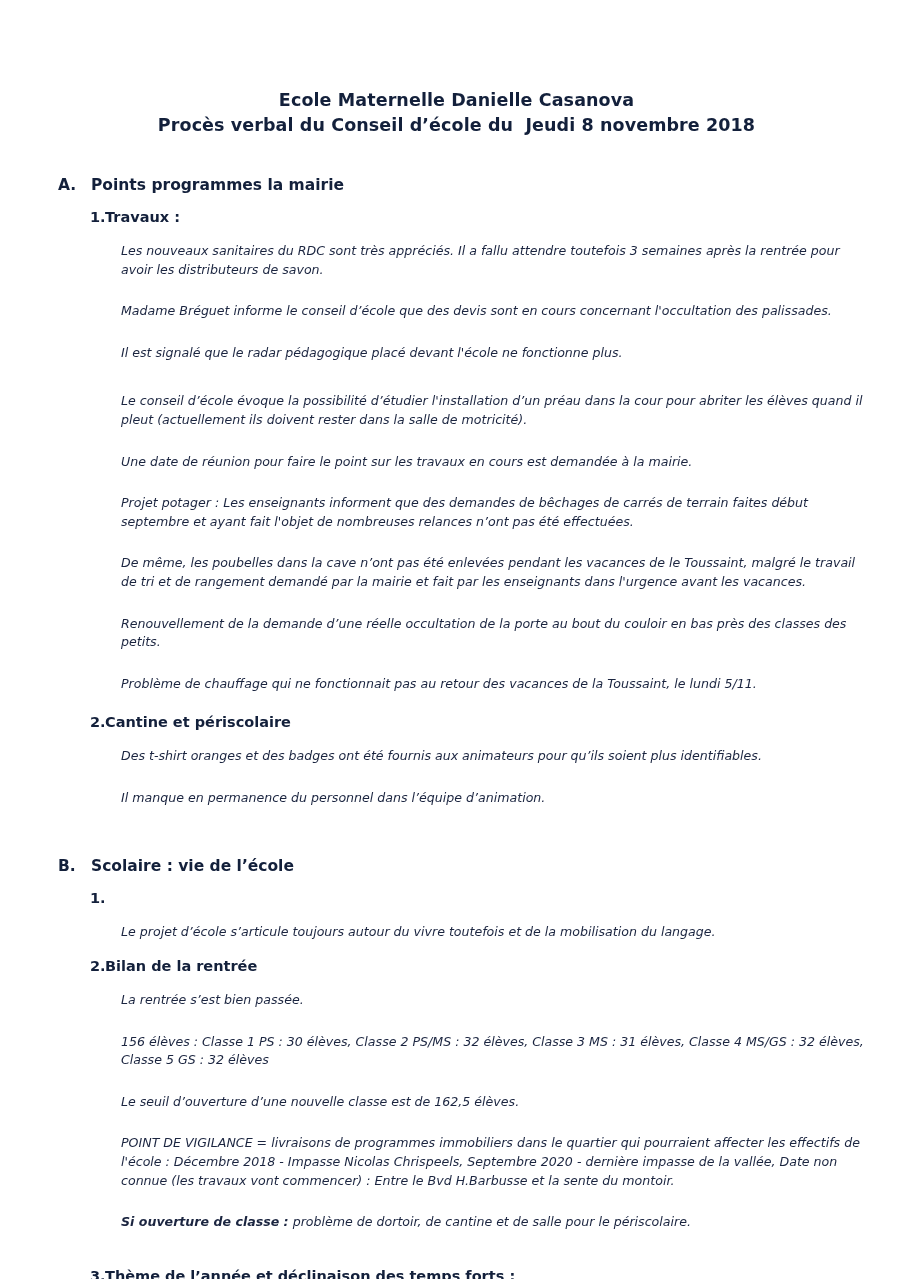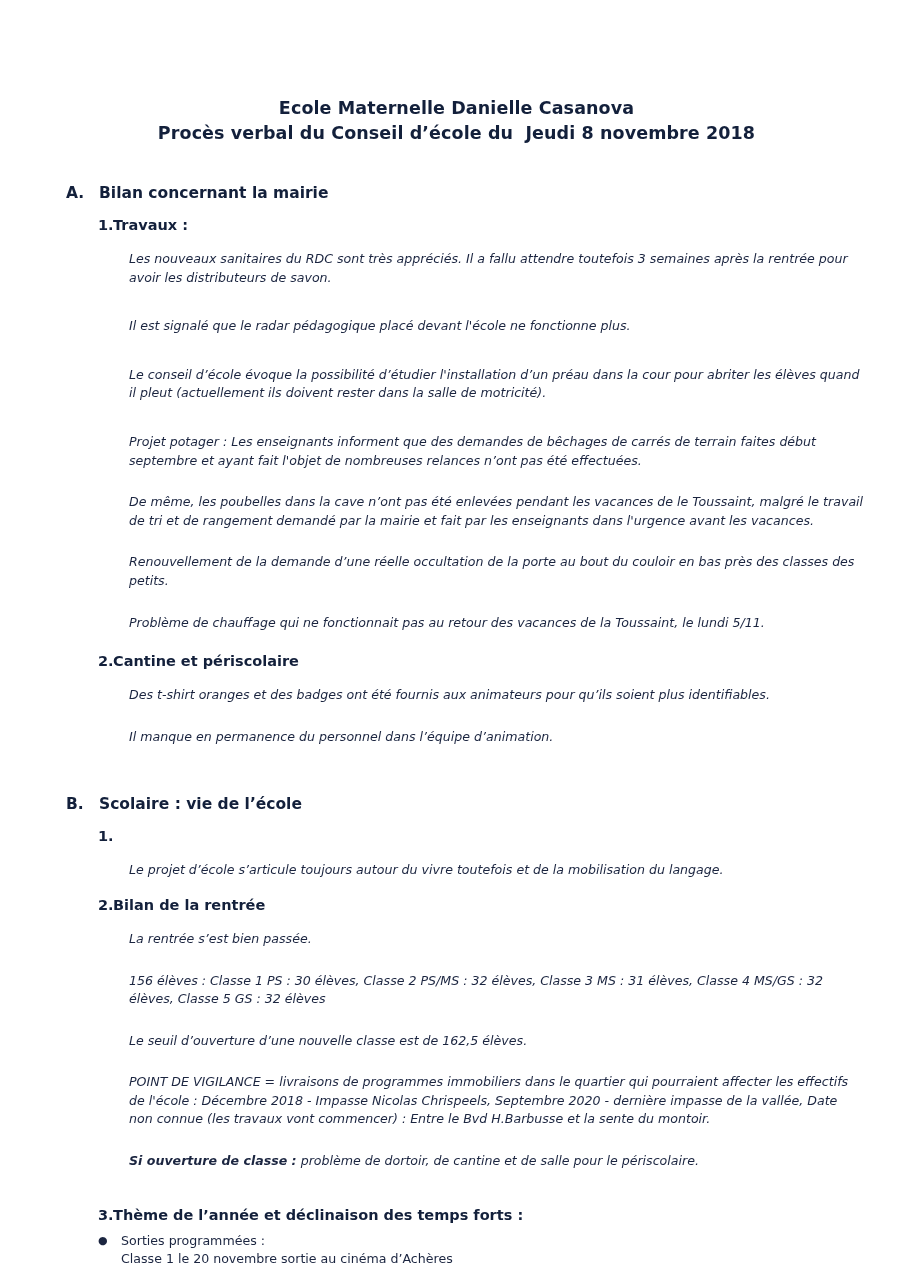--- a/index.html
+++ b/index.html
@@ -15,21 +15,21 @@
     color: #141b2e;
     -webkit-font-smoothing: antialiased;
     overflow: hidden;
   }
 
   .page {
     position: relative;
     width: 913px;
     height: 1093px;
     box-sizing: border-box;
-    padding: 8px;
+    padding: 0;
   }
 
   
   .doc-title {
     text-align: center;
     font-weight: bold;
     font-size: 17.5px;
     line-height: 25px;
     color: #13203b;
     letter-spacing: 0.1px;
@@ -120,39 +120,41 @@
 
   <h1 class="doc-title">
     <span>Ecole Maternelle Danielle Casanova</span>
     <span class="line2">Procès verbal du Conseil d’école du  Jeudi 8 novembre 2018</span>
   </h1>
 
   <div class="sec-a">
 
     <div class="heading-lvl1">
       <span class="marker">A.</span>
-      <span>Bilan concernant la mairie</span>
+      <span>Points programmes la mairie</span>
     </div>
 
     <div class="gap-md"></div>
 
     <div class="heading-lvl2">
       <span class="marker">1.</span>
       <span>Travaux :</span>
     </div>
 
     <div class="gap-sm"></div>
     <p class="para">Les nouveaux sanitaires du RDC sont très appréciés. Il a fallu attendre toutefois 3 semaines après la rentrée pour avoir les distributeurs de savon.</p>
     <div class="gap-sm"></div>
+    <p class="para">Madame Bréguet informe le conseil d’école que des devis sont en cours concernant l'occultation des palissades.</p>
     <div class="gap-sm"></div>
     <p class="para">Il est signalé que le radar pédagogique placé devant l'école ne fonctionne plus.</p>
     <div class="gap-sm"></div>
     <div class="gap-sm"></div>
     <p class="para">Le conseil d’école évoque la possibilité d’étudier l'installation d’un préau dans la cour pour abriter les élèves quand il pleut (actuellement ils doivent rester dans la salle de motricité).</p>
     <div class="gap-sm"></div>
+    <p class="para">Une date de réunion pour faire le point sur les travaux en cours est demandée à la mairie.</p>
     <div class="gap-sm"></div>
     <p class="para">Projet potager : Les enseignants informent que des demandes de bêchages de carrés de terrain faites début septembre et ayant fait l'objet de nombreuses relances n’ont pas été effectuées.</p>
     <div class="gap-sm"></div>
     <p class="para">De même, les poubelles dans la cave n’ont pas été enlevées pendant les vacances de le Toussaint, malgré le travail de tri et de rangement demandé par la mairie et fait par les enseignants dans l'urgence avant les vacances.</p>
     <div class="gap-sm"></div>
     <p class="para">Renouvellement de la demande d’une réelle occultation de la porte au bout du couloir en bas près des classes des petits.</p>
     <div class="gap-sm"></div>
     <p class="para">Problème de chauffage qui ne fonctionnait pas au retour des vacances de la Toussaint, le lundi 5/11.</p>
 
     <div class="gap-md"></div>

